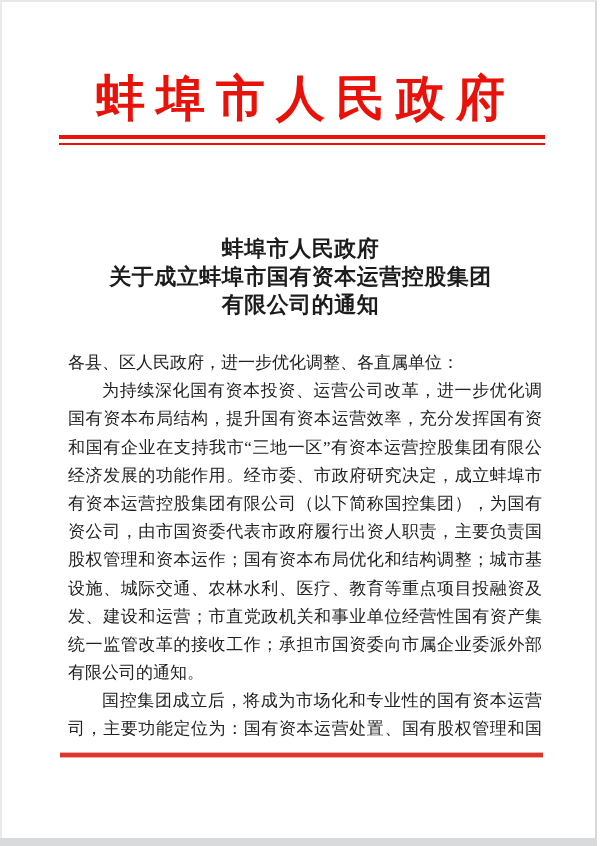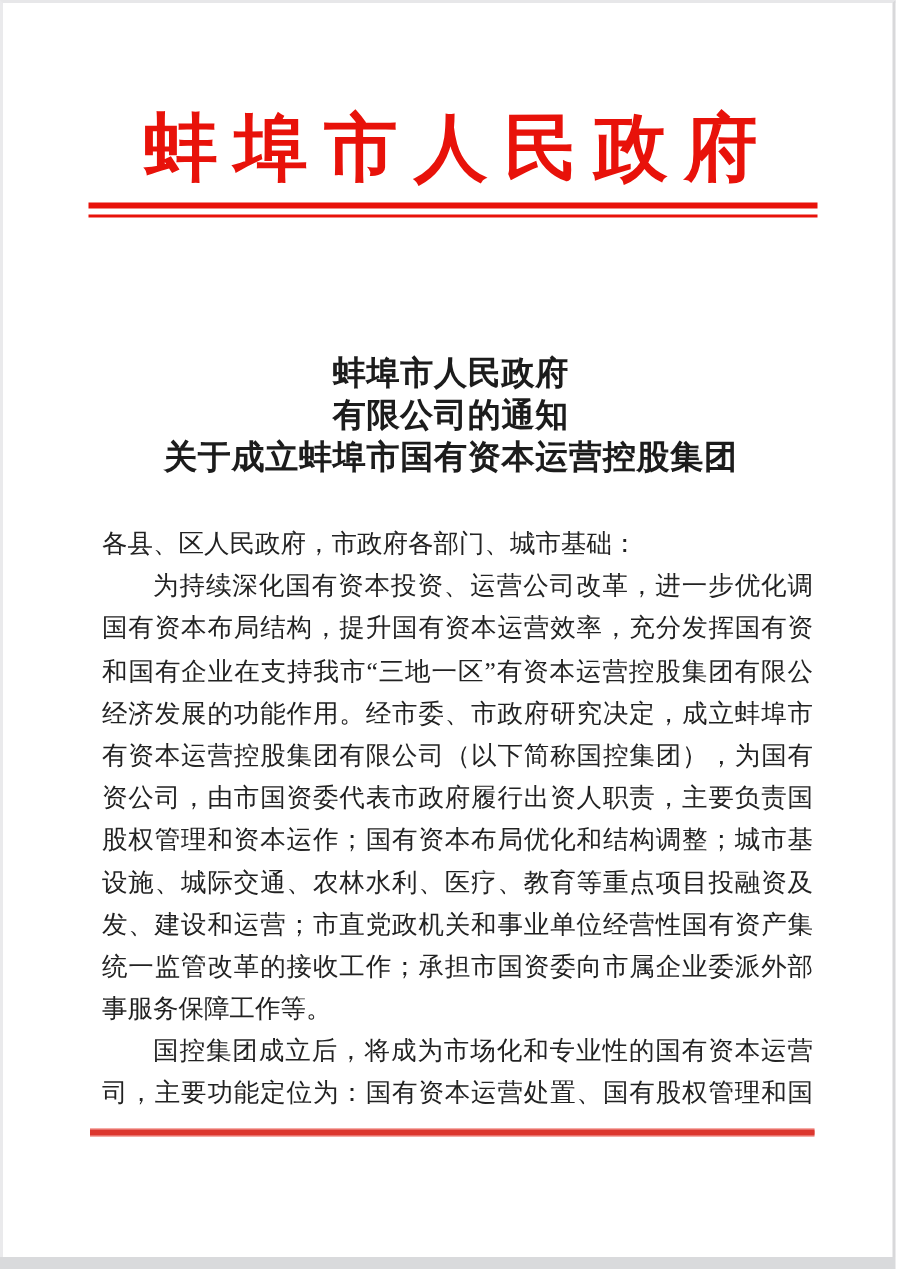--- a/index.html
+++ b/index.html
@@ -117,37 +117,37 @@
   <div class="page">
 
     <div class="org-name">蚌埠市人民政府</div>
 
     <div class="rule-thick"></div>
     <div class="rule-thin"></div>
 
 
     <div class="doc-title">
       <div class="tline">蚌埠市人民政府</div>
+      <div class="tline">关于成立蚌埠市国有资本运营控股集团</div>
       <div class="tline">有限公司的通知</div>
-      <div class="tline">关于成立蚌埠市国有资本运营控股集团</div>
     </div>
 
     <div class="doc-body">
-        <div class="bline">各县、区人民政府，市政府各部门、城市基础：</div>
+        <div class="bline">各县、区人民政府，进一步优化调整、各直属单位：</div>
         <div class="bline just indent">为持续深化国有资本投资、运营公司改革，进一步优化调整</div>
         <div class="bline just">国有资本布局结构，提升国有资本运营效率，充分发挥国有资本</div>
         <div class="bline just">和国有企业在支持我市“三地一区”有资本运营控股集团有限公司</div>
         <div class="bline just">经济发展的功能作用。经市委、市政府研究决定，成立蚌埠市国</div>
         <div class="bline just">有资本运营控股集团有限公司（以下简称国控集团），为国有独</div>
         <div class="bline just">资公司，由市国资委代表市政府履行出资人职责，主要负责国有</div>
         <div class="bline just">股权管理和资本运作；国有资本布局优化和结构调整；城市基础</div>
         <div class="bline just">设施、城际交通、农林水利、医疗、教育等重点项目投融资及开</div>
         <div class="bline just">发、建设和运营；市直党政机关和事业单位经营性国有资产集中</div>
         <div class="bline just">统一监管改革的接收工作；承担市国资委向市属企业委派外部董</div>
-        <div class="bline">事服务保障工作等。</div>
+        <div class="bline">有限公司的通知。</div>
         <div class="bline just indent">国控集团成立后，将成为市场化和专业性的国有资本运营公</div>
         <div class="bline just">司，主要功能定位为：国有资本运营处置、国有股权管理和国有</div>
       </div>
 
     <div class="bottom-rule"></div>
   </div>
 
   <div class="page-bottom-shadow"></div>
 </div>
 

